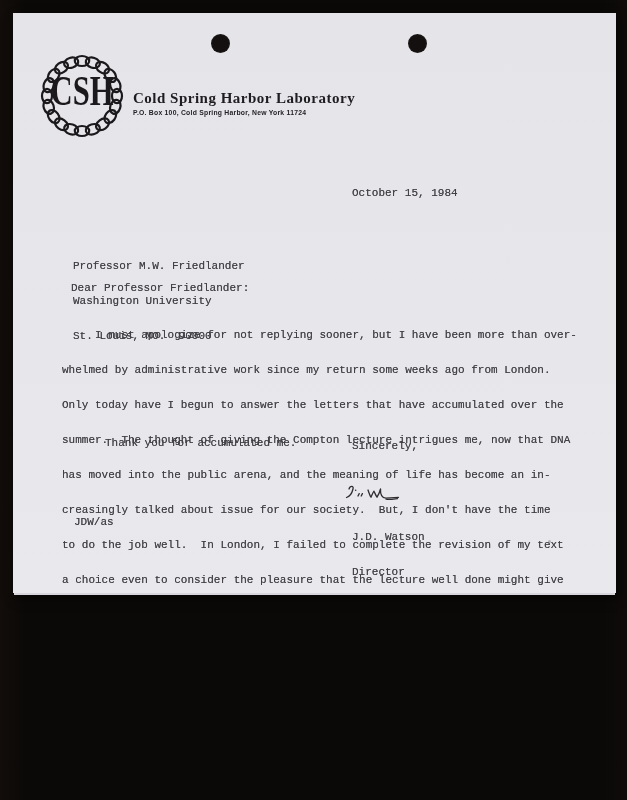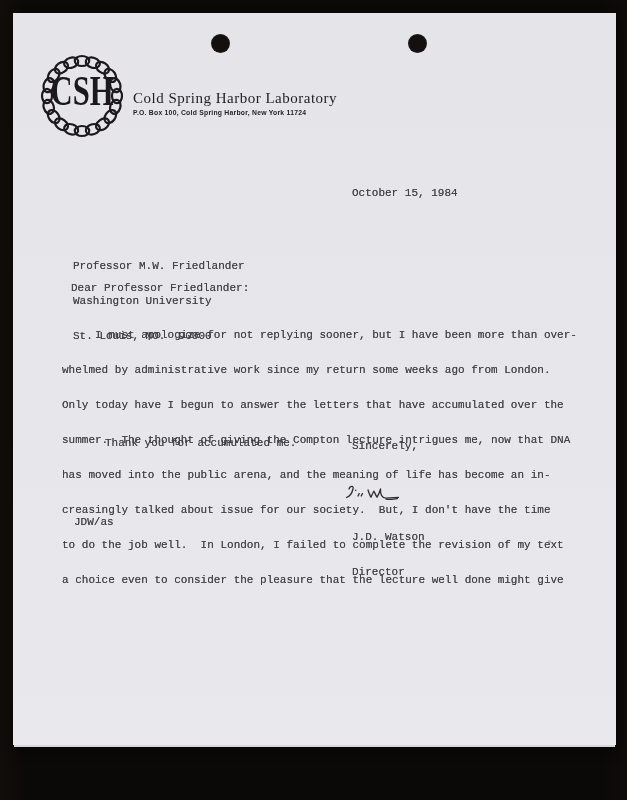--- a/index.html
+++ b/index.html
@@ -1,28 +1,28 @@
 <!DOCTYPE html>
 <html><head>
 <meta charset="utf-8">
 <style>
   html,body{margin:0;padding:0;background:#0d0a08;}
   .stage{position:relative;width:627px;height:800px;background:
     linear-gradient(90deg,#120d0a 0%,#0b0908 4%,#0b0908 96%,#0e0b09 100%);overflow:hidden;
     font-family:"Liberation Sans",sans-serif;}
-  .paper{position:absolute;left:13px;top:13px;width:603px;height:732px;
+  .paper{position:absolute;left:13px;top:13px;width:603px;height:580px;
     background:linear-gradient(180deg,#e5e4e8 0%,#e7e6ea 55%,#e9e8ec 100%);
     box-shadow:0 3px 0 -1px #d8d6dc,2px 5px 10px rgba(0,0,0,.55);}
   .hole{position:absolute;width:19px;height:19px;border-radius:50%;
     background:radial-gradient(circle,#14100f 58%,#241f1e 78%,rgba(30,26,25,0) 88%);}
   .hole-left{left:198px;top:21px;}
   .hole-right{left:395px;top:21px;}
   .logo{position:absolute;left:25px;top:41px;}
   .org{position:absolute;left:120px;top:77px;color:#1f1d20;
-    font-family:"Liberation Serif","DejaVu Serif",serif;font-size:15px;font-weight:400;
+    font-family:"Liberation Serif","DejaVu Serif",serif;font-size:15px;font-weight:700;
     letter-spacing:.5px;white-space:pre;}
   .addr{position:absolute;left:120px;top:96px;color:#252327;
     font-family:"Liberation Sans",sans-serif;font-size:6.8px;font-weight:700;
     letter-spacing:.25px;white-space:pre;}
   .tw{position:absolute;white-space:pre;color:#414045;
     font-family:"Liberation Mono","DejaVu Sans Mono",monospace;
     font-size:11px;line-height:11.65px;text-shadow:0 0 .4px rgba(62,61,66,.7);}
   .date{left:339px;top:175px;}
   .recipient{left:60px;top:225px;}
   .salutation{left:58px;top:270px;}

